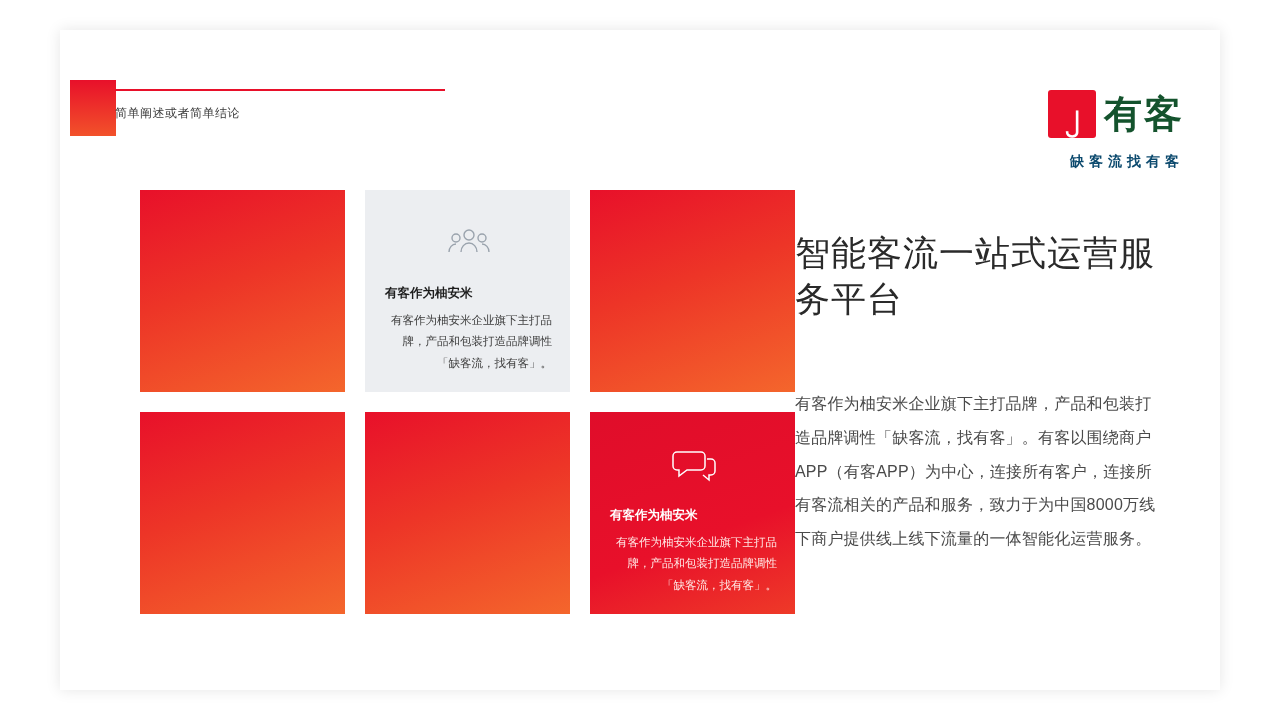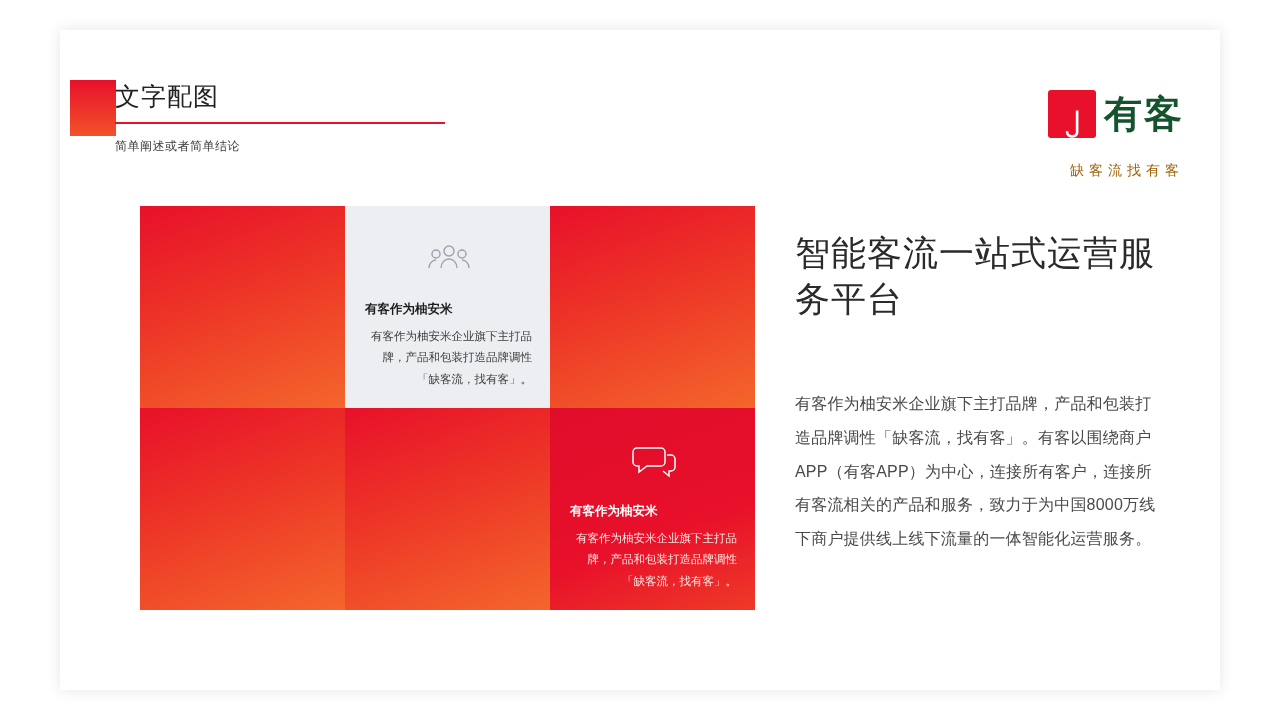--- a/index.html
+++ b/index.html
@@ -100,38 +100,38 @@
     font-weight: bold;
   }
   .logo-text {
     font-size: 38px;
     color: #14532d;
     font-weight: bold;
     letter-spacing: 2px;
     line-height: 1;
   }
   .logo-tag {
-    margin-top: 24px;
+    margin-top: 15px;
     font-size: 14px;
-    color: #a16207;
+    color: #0c4a6e;
     letter-spacing: 5px;
-    font-weight: normal;
+    font-weight: bold;
   }
 
   
   .grid {
     position: absolute;
     left: 80px;
-    top: 176px;
+    top: 160px;
     width: 625px;
     height: 412px;
     display: grid;
     grid-template-columns: 205px 205px 205px;
     grid-template-rows: 202px 202px;
-    gap: 0;
+    gap: 20px;
   }
   .cell {
     position: relative;
     overflow: hidden;
   }
   .cell.red {
     background: linear-gradient(160deg, #e8102a 0%, #ed3527 45%, #f4662c 100%);
   }
   .cell.deep {
     background: linear-gradient(160deg, #e00d2a 0%, #e8102a 60%, #ee3a28 100%);
@@ -195,21 +195,20 @@
 </style>
 </head>
 <body>
 
 <div class="slide">
 
   <div class="header">
     <div class="accent-bar"></div>
     <div class="title-block">
       <div class="title-line">
-        <span class="title-cn">文字配图</span>
       </div>
       <div class="subtitle">简单阐述或者简单结论</div>
     </div>
 
     <div class="logo">
       <div class="logo-row">
         <div class="logo-mark">
           <span class="glyph">၂</span>
         </div>
         <div class="logo-text">有客</div>

